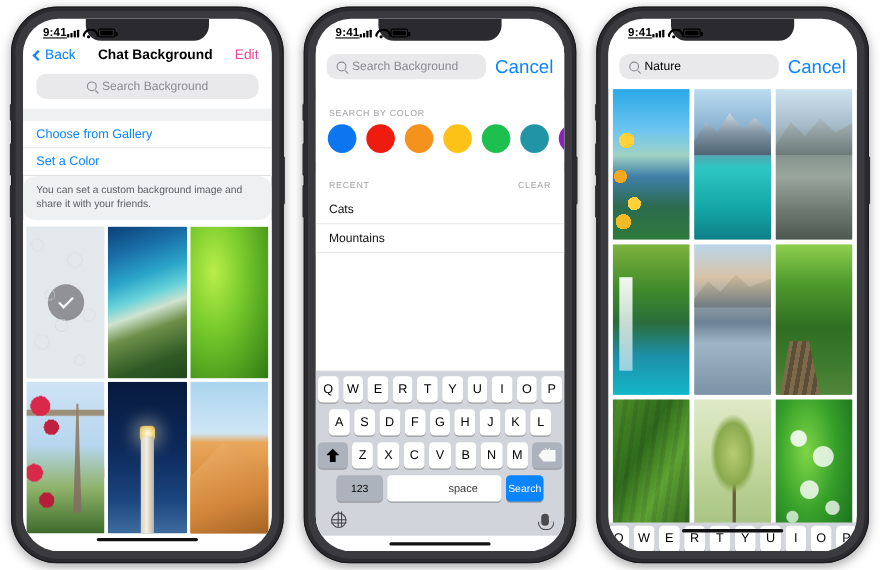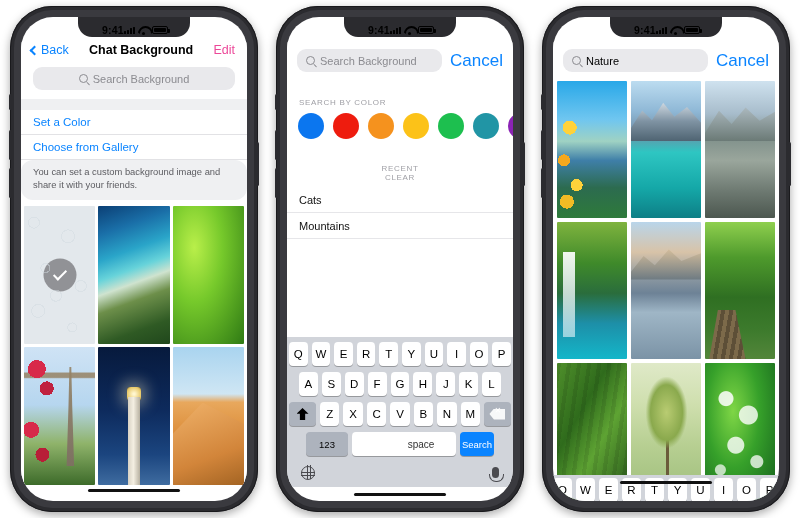--- a/index.html
+++ b/index.html
@@ -28,22 +28,22 @@
 
   
   .btn-side { position:absolute; background:#2b2b2f; border-radius:2px; }
   .btn-left-1 { left:-1px; top:88px; width:3px; height:16px; }
   .btn-left-2 { left:-1px; top:124px; width:3px; height:30px; }
   .btn-left-3 { left:-1px; top:162px; width:3px; height:30px; }
   .btn-right-1 { right:-1px; top:136px; width:3px; height:44px; }
 
   
   .statusbar { position:relative; height:24px; z-index:45;
-    display:flex; align-items:center; justify-content:center;
-    padding:2px 16px 0 18px; font-size:10px; font-weight:bold; color:#000; }
+    display:flex; align-items:center; justify-content:flex-start;
+    padding:2px 16px 0 18px; font-size:10px; font-weight:bold; color:#000;text-decoration:underline; }
   .sb-time { letter-spacing:.2px; font-size:10.5px; }
   .sb-right { display:flex; align-items:center; gap:3px; }
   .sig { display:flex; align-items:flex-end; gap:1px; height:8px; }
   .sig i { display:block; width:2px; background:#000; border-radius:.5px; }
   .sig i:nth-child(1){height:3px;} .sig i:nth-child(2){height:4.5px;}
   .sig i:nth-child(3){height:6px;} .sig i:nth-child(4){height:7.5px;}
   .wifi { width:11px; height:8px; position:relative; }
   .wifi::after { content:""; position:absolute; left:0; top:0; width:11px; height:11px;
     border:2px solid #000; border-radius:50%;
     clip-path:polygon(0 0,100% 0,100% 45%,50% 72%,0 45%); }
@@ -268,24 +268,24 @@
       <div class="searchwrap">
         <div class="searchbar">
           <span class="mag"></span>
           <span>Search Background</span>
         </div>
       </div>
 
       <div class="spacer-grey"></div>
 
       <div class="row-link">
+        <span>Choose from Gallery</span>
+      </div>
+      <div class="row-link">
         <span>Set a Color</span>
-      </div>
-      <div class="row-link">
-        <span>Choose from Gallery</span>
       </div>
       <div class="footnote">You can set a custom background image and share it with your friends.</div>
 
       <div class="grid" style="padding-top:6px;background:#fff;">
         <div class="tile doodle">
           <div class="check">
               <span></span>
             </div>
         </div>
         <div class="tile">
@@ -348,21 +348,21 @@
       <div class="colorstrip">
         <div class="dot" style="background: rgb(11, 118, 239);"></div>
         <div class="dot" style="background: rgb(238, 28, 14);"></div>
         <div class="dot" style="background: rgb(245, 146, 30);"></div>
         <div class="dot" style="background: rgb(252, 194, 24);"></div>
         <div class="dot" style="background: rgb(29, 191, 79);"></div>
         <div class="dot" style="background: rgb(33, 149, 165);"></div>
         <div class="dot" style="background: rgb(139, 35, 181);"></div>
       </div>
 
-      <div class="sect-hdr" style="padding-bottom:5px;flex-direction:column;">
+      <div class="sect-hdr" style="padding-bottom:5px;">
         <span>RECENT</span>
         <span class="clear">CLEAR</span>
       </div>
 
       <div class="recent-row">
         <span>Cats</span>
       </div>
       <div class="recent-row">
         <span>Mountains</span>
       </div>

